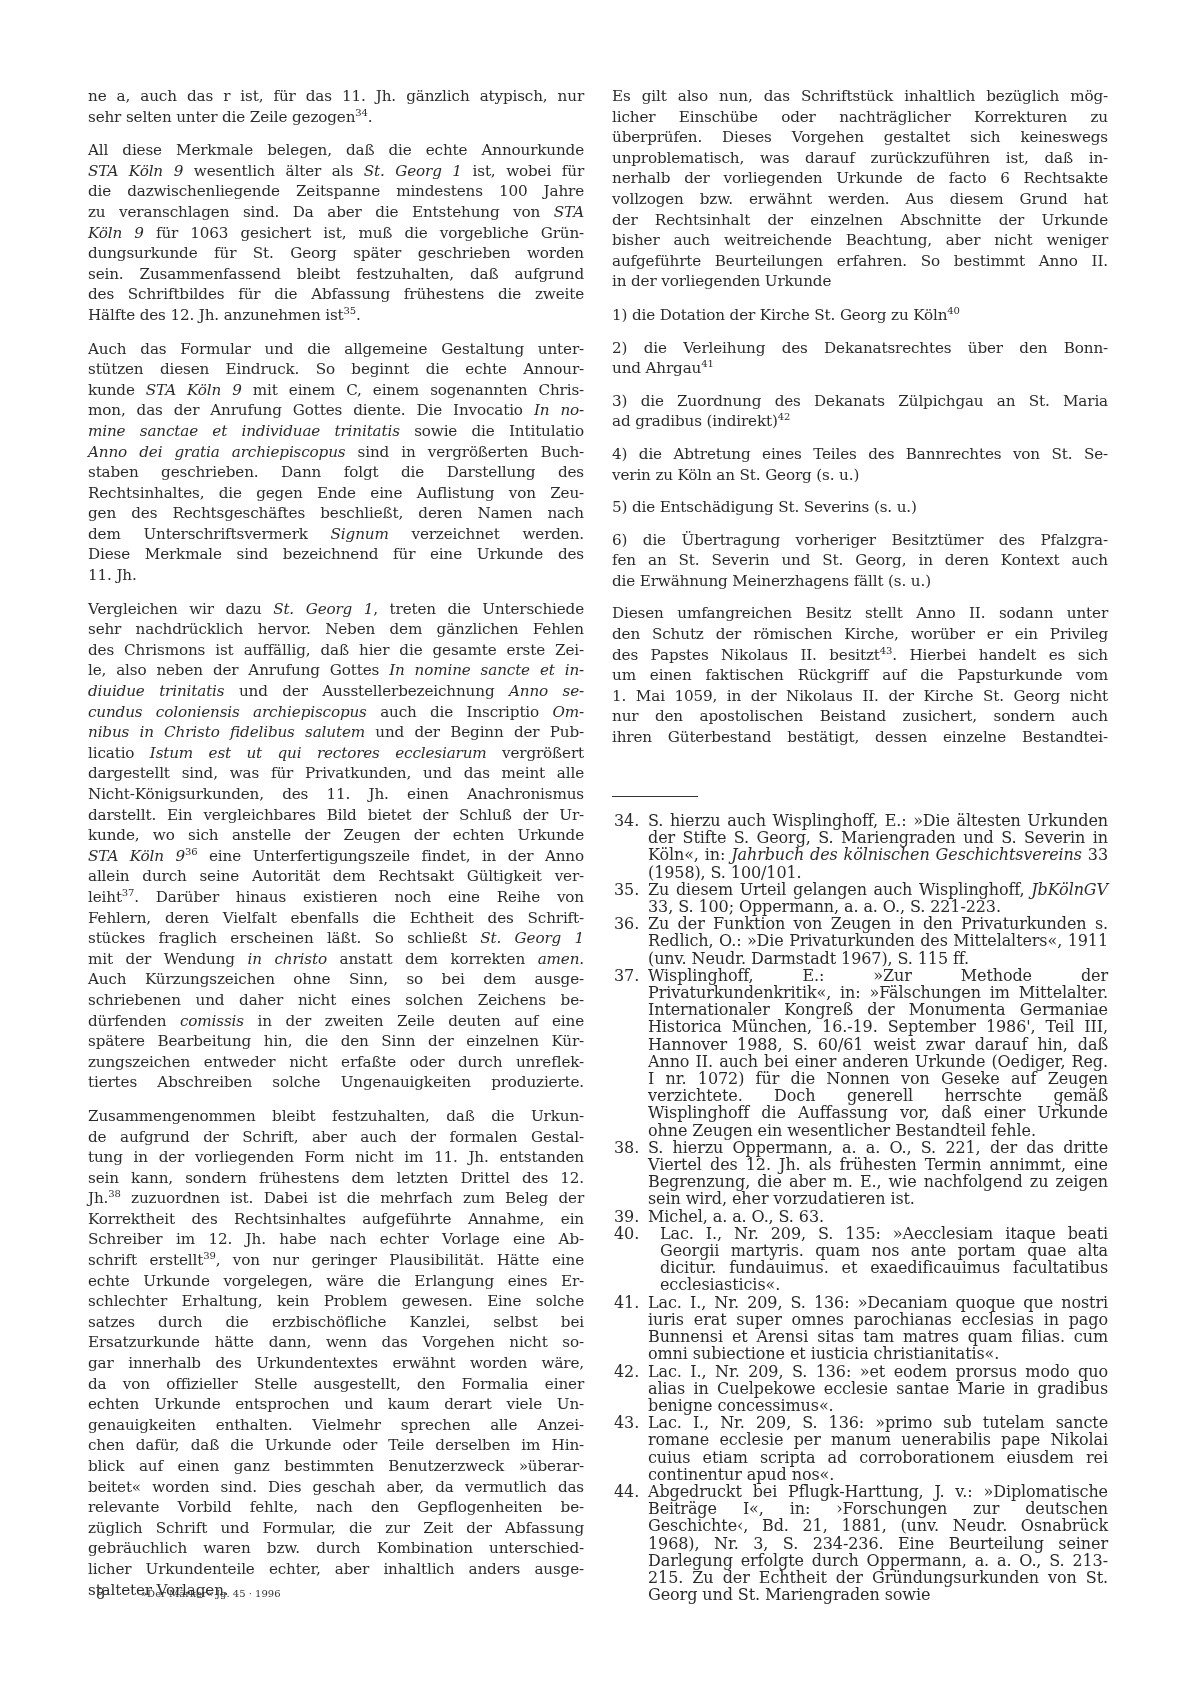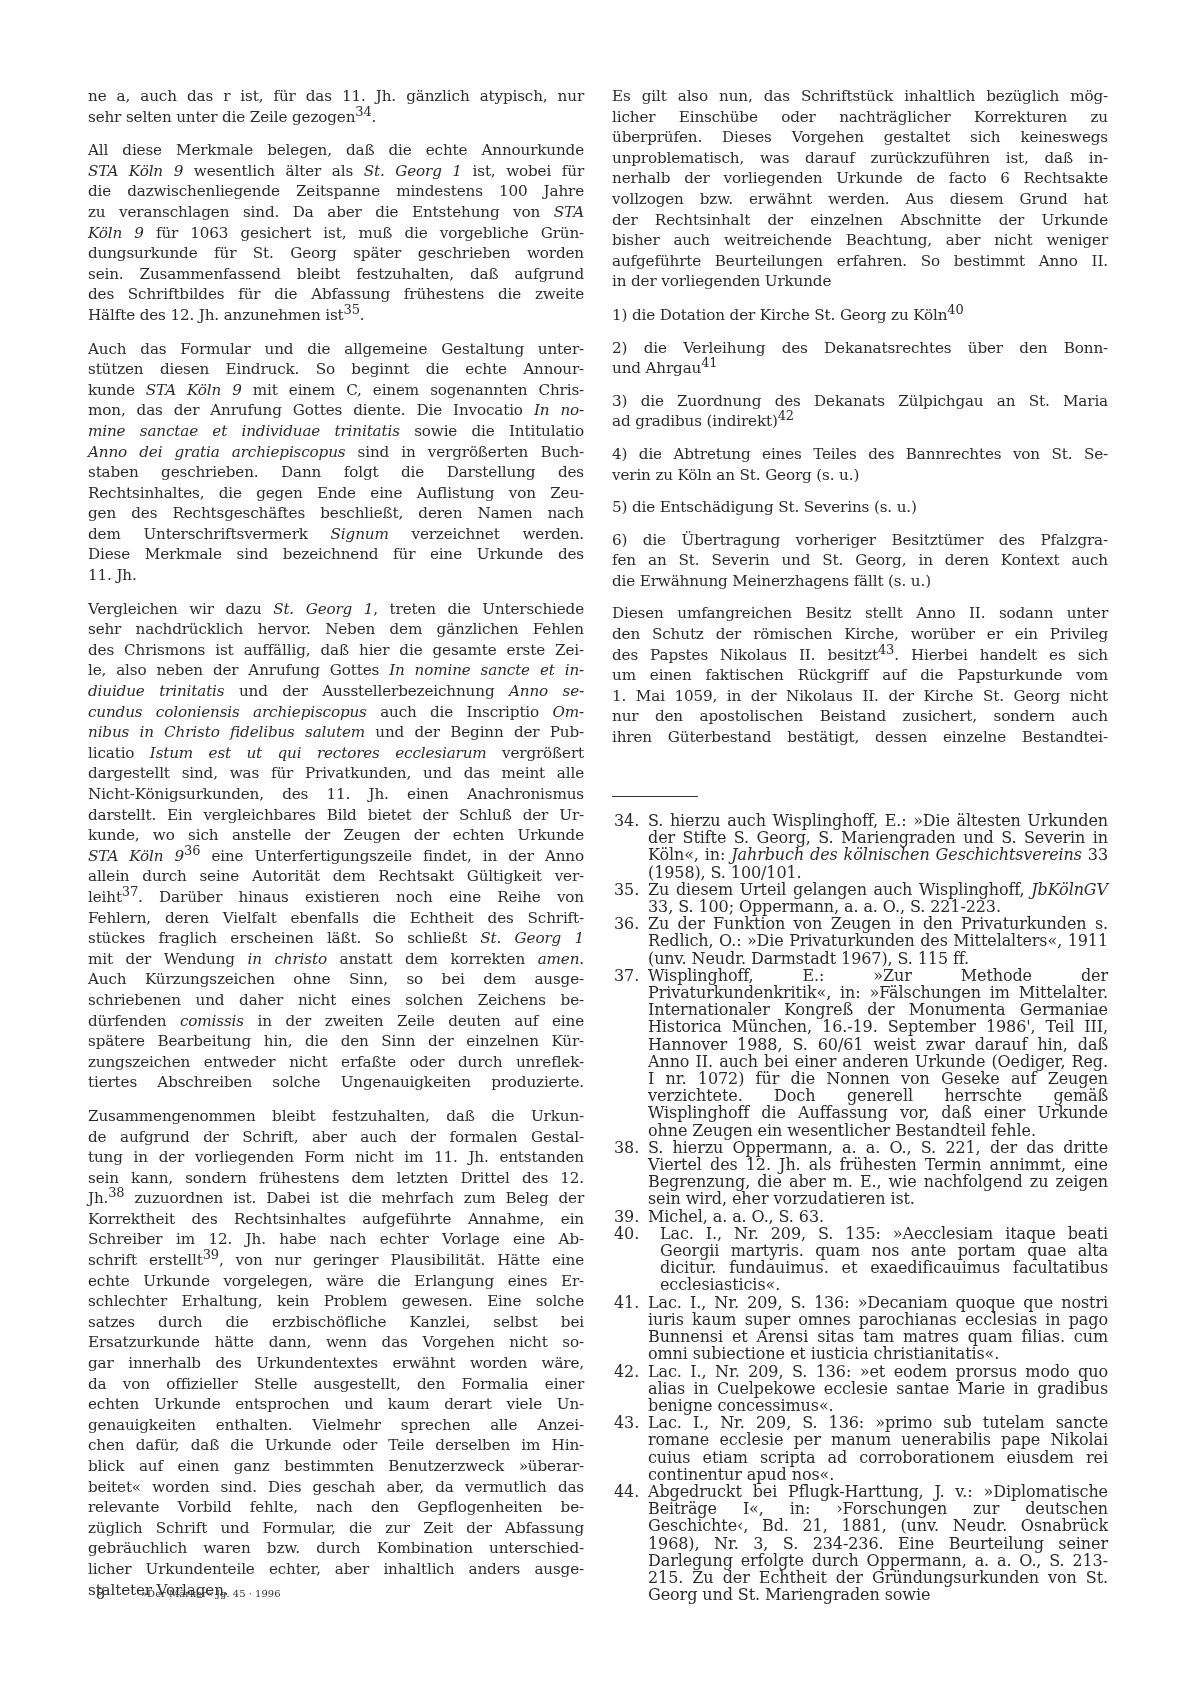--- a/index.html
+++ b/index.html
@@ -5,21 +5,21 @@
   html, body { margin: 0; padding: 0; background: #ffffff; }
   body { width: 1190px; height: 1683px; position: relative; overflow: hidden;
          font-family: "DejaVu Serif", "Liberation Serif", serif; color: #2b2b2b; }
   .col { position: absolute; top: 86px; width: 496px; }
   #col-left { left: 88px; }
   #col-right { left: 612px; }
   .para { font-size: 15.2px; line-height: 20.6px; margin: 0 0 13px 0; text-align: justify; letter-spacing: -0.15px; }
   .line { display: block; text-align: justify; text-align-last: justify; white-space: nowrap; }
   .line.last { text-align-last: left; }
   i { font-style: italic; }
-  sup { font-size: 13px; line-height: 0; vertical-align: 6px; }
+  sup { font-size: 10px; line-height: 0; vertical-align: 6px; }
   .list-item { font-size: 15.2px; line-height: 20.6px; margin: 0 0 12px 0; letter-spacing: -0.15px; }
   #fn-rule { position: absolute; left: 612px; top: 796px; width: 86px; height: 0; border-top: 1.2px solid #333; }
   #footnotes { position: absolute; left: 612px; top: 812px; width: 496px; }
   .fn { display: flex; font-size: 16px; line-height: 17.2px; letter-spacing: -0.1px; }
   .fn-num { width: 34px; flex: 0 0 34px; padding-left: 2px; }
   .fn-text { flex: 1; }
   #footer { position: absolute; left: 96px; top: 1586px; font-size: 13px; color: #333; }
   #page-number { position: absolute; left: 0; top: 0; font-size: 14px; }
   #running-title { position: absolute; left: 45px; top: 2px; white-space: nowrap; font-size: 10px; }
 </style>
@@ -185,21 +185,21 @@
   <div class="fn">
       <span class="fn-num">39.</span>
       <span class="fn-text" style="text-align: justify;">Michel, a. a. O., S. 63.</span>
     </div>
   <div class="fn">
       <span class="fn-num">40.</span>
       <span class="fn-text" style="text-align: justify; margin-left: 12px;">Lac. I., Nr. 209, S. 135: »Aecclesiam itaque beati Georgii martyris. quam nos ante portam quae alta dicitur. fundauimus. et exaedificauimus facultatibus ecclesiasticis«.</span>
     </div>
   <div class="fn">
       <span class="fn-num">41.</span>
-      <span class="fn-text" style="text-align: justify;">Lac. I., Nr. 209, S. 136: »Decaniam quoque que nostri iuris kaum super omnes parochianas ecclesias in pago Bunnensi et Arensi sitas tam matres quam filias. cum omni subiectione et iusticia christianitatis«.</span>
+      <span class="fn-text" style="text-align: justify;">Lac. I., Nr. 209, S. 136: »Decaniam quoque que nostri iuris erat super omnes parochianas ecclesias in pago Bunnensi et Arensi sitas tam matres quam filias. cum omni subiectione et iusticia christianitatis«.</span>
     </div>
   <div class="fn">
       <span class="fn-num">42.</span>
       <span class="fn-text" style="text-align: justify;">Lac. I., Nr. 209, S. 136: »et eodem prorsus modo quo alias in Cuelpekowe ecclesie santae Marie in gradibus benigne concessimus«.</span>
     </div>
   <div class="fn">
       <span class="fn-num">43.</span>
       <span class="fn-text" style="text-align: justify;">Lac. I., Nr. 209, S. 136: »primo sub tutelam sancte romane ecclesie per manum uenerabilis pape Nikolai cuius etiam scripta ad corroborationem eiusdem rei continentur apud nos«.</span>
     </div>
   <div class="fn">

